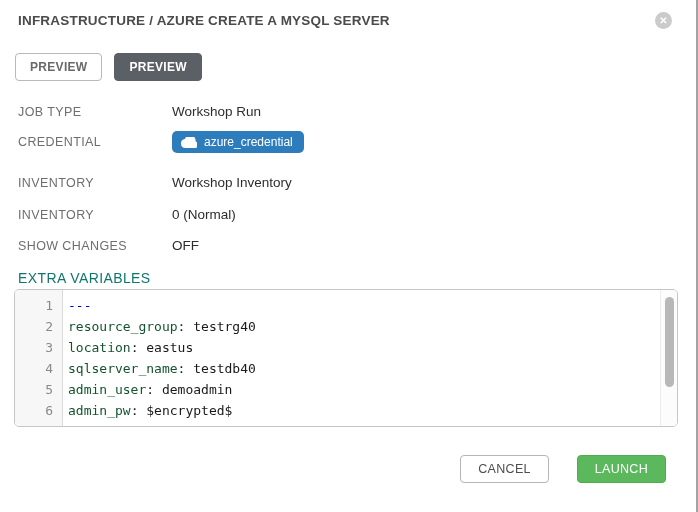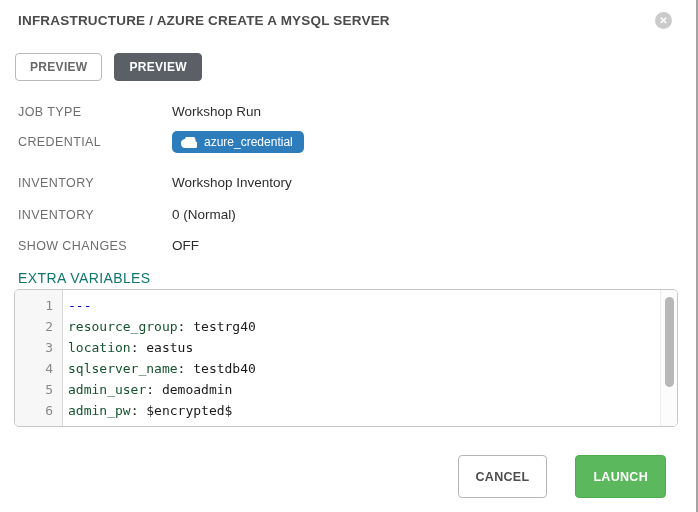--- a/index.html
+++ b/index.html
@@ -26,21 +26,21 @@
   .lines{position:absolute;left:0;top:0;right:16px;padding-top:5px;}
   .cl{display:flex;height:21px;font-family:"DejaVu Sans Mono","Liberation Mono",monospace;font-size:13px;line-height:21px;}
   .ln{width:47px;box-sizing:border-box;text-align:right;padding-right:9px;color:#8a8a8a;flex:none;}
   .codetxt{padding-left:6px;white-space:pre;color:#1a1a1a;}
   .tok-atom{color:#14532d;text-align:right;}
   .tok-def{color:#0000cd;}
   .vtrack{position:absolute;right:0;top:0;bottom:0;width:16px;border-left:1px solid #ececec;background:#fcfcfc;}
   .vthumb{position:absolute;right:3px;top:7px;width:9px;height:90px;background:#b8b8b8;border-radius:5px;cursor:pointer;}
 
   .footer{position:absolute;right:30px;top:455px;display:flex;gap:28px;}
-  .btn{font-family:"Liberation Sans",sans-serif;font-size:12.5px;height:43px;padding:0 17px;border-radius:4px;font-weight:700;letter-spacing:.3px;cursor:pointer;}
+  .btn{font-family:"Liberation Sans",sans-serif;font-size:12.5px;height:28px;padding:0 17px;border-radius:4px;font-weight:400;letter-spacing:.3px;cursor:pointer;}
   .btn-cancel{background:#fff;border:1px solid #b5b5b5;color:#4e4e4e;}
   .btn-launch{background:#5cb85c;border:1px solid #4cae4c;color:#fff;}
 </style>
 </head>
 <body>
 
 <div class="modal">
 
   <div class="title">INFRASTRUCTURE / AZURE CREATE A MYSQL SERVER</div>
   <div class="close">✕</div>

